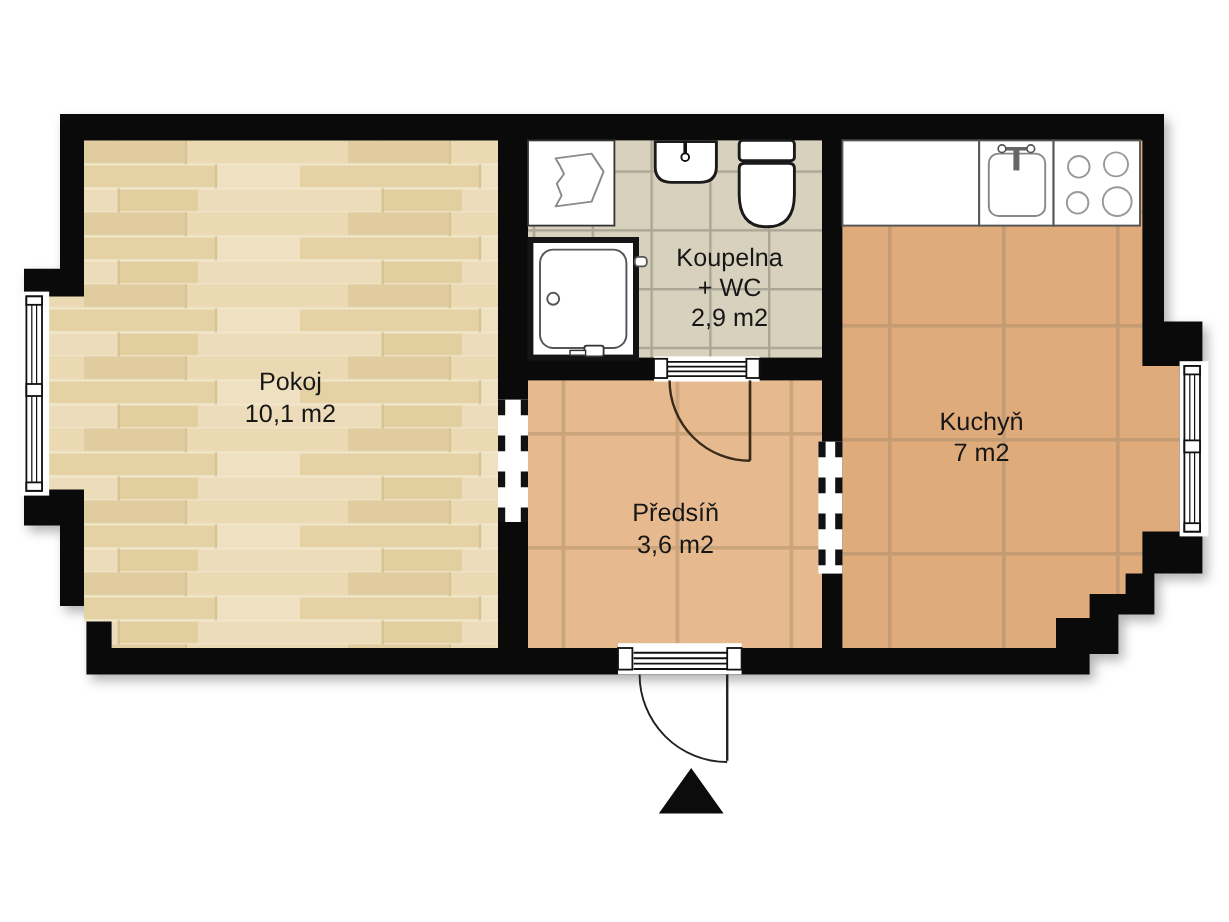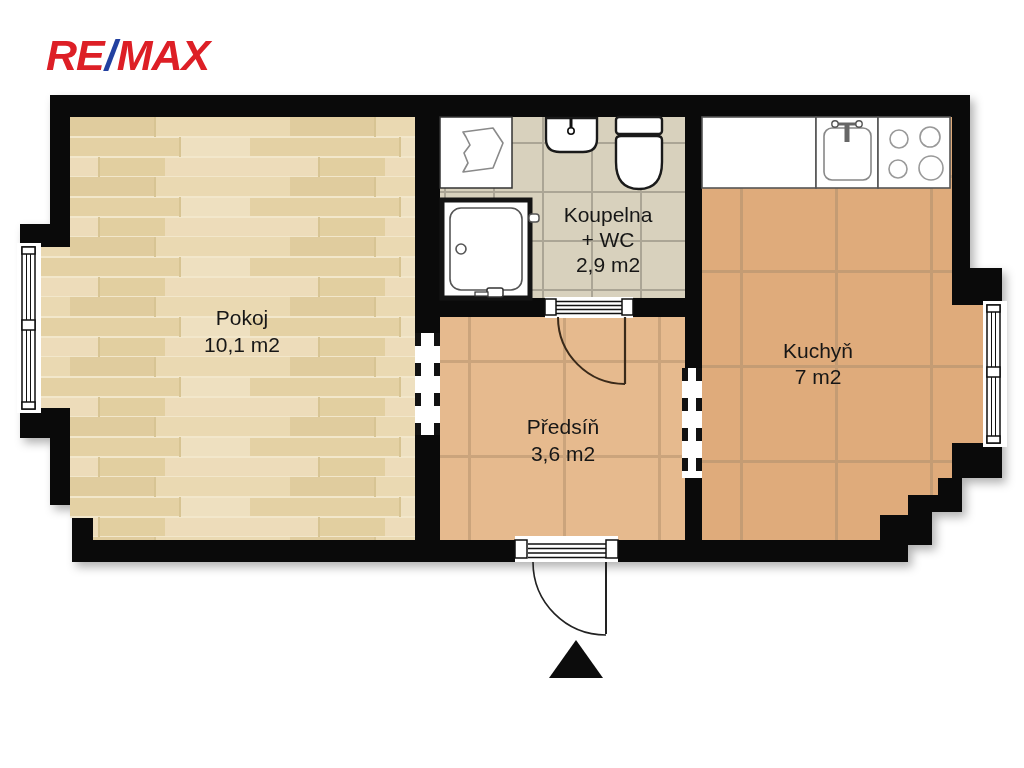--- a/index.html
+++ b/index.html
@@ -12,23 +12,20 @@
   .plan-wrap{position:absolute;left:0;top:0;}
   svg text{font-family:"Liberation Sans",sans-serif;fill:#161616;}
   .room-label{font-size:21px;}
   .shadowed{filter:drop-shadow(4px 5px 5px rgba(0,0,0,0.30));}
 </style>
 </head>
 <body>
 
 <div class="page">
 
-  <div class="logo">
-    <span class="re">RE</span><span class="slash">/</span><span class="max">MAX</span>
-  </div>
 
   <div class="plan-wrap">
   <svg width="1024" height="768" viewBox="0 0 1024 768">
     <defs>
       <pattern id="wood" patternUnits="userSpaceOnUse" x="40" y="117" width="220" height="60">
         <rect x="0" y="0" width="220" height="20" fill="#ead9b2"></rect>
         <rect x="0" y="20" width="220" height="20" fill="#e4d1a4"></rect>
         <rect x="0" y="40" width="220" height="20" fill="#eddcba"></rect>
         <rect x="30" y="0" width="85" height="20" fill="#e0cc9e"></rect>
         <rect x="140" y="20" width="70" height="20" fill="#eee0c0"></rect>

